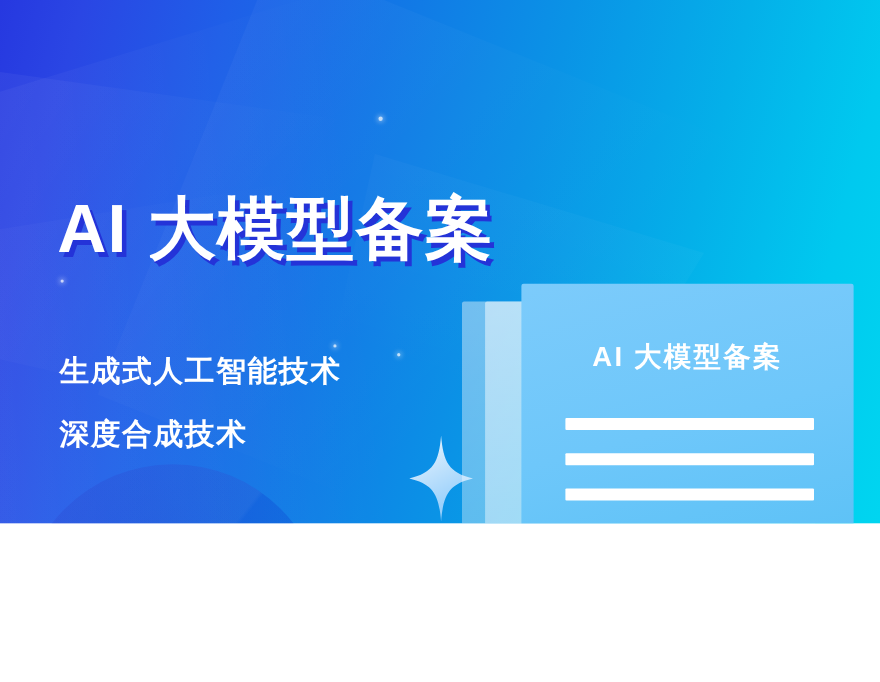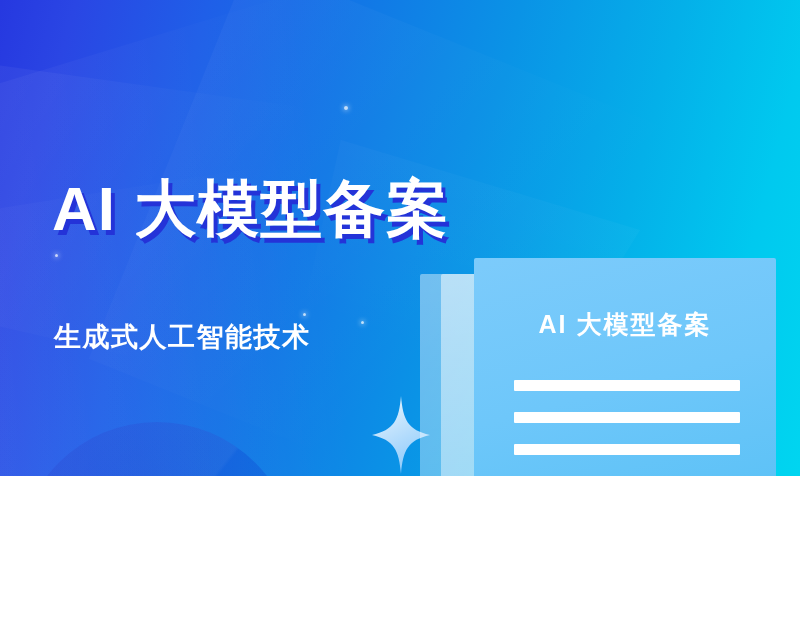--- a/index.html
+++ b/index.html
@@ -220,20 +220,21 @@
         </linearGradient>
       </defs>
       <path d="M29 0 C31 24 36 34 58 39 C36 44 31 54 29 78 C27 54 22 44 0 39 C22 34 27 24 29 0 Z" fill="url(#spk)"></path>
     </svg>
   </div>
 
   <div class="headline">AI 大模型备案</div>
 
   <div class="subline subline-1">生成式人工智能技术</div>
 
+  <div class="subline subline-2">深度合成技术</div>
 
   <div class="card-back"></div>
   <div class="card-mid"></div>
 
   <div class="card-front">
     <div class="card-front-wash"></div>
 
     <div class="card-title">AI 大模型备案</div>
 
     <div class="doc-lines">

